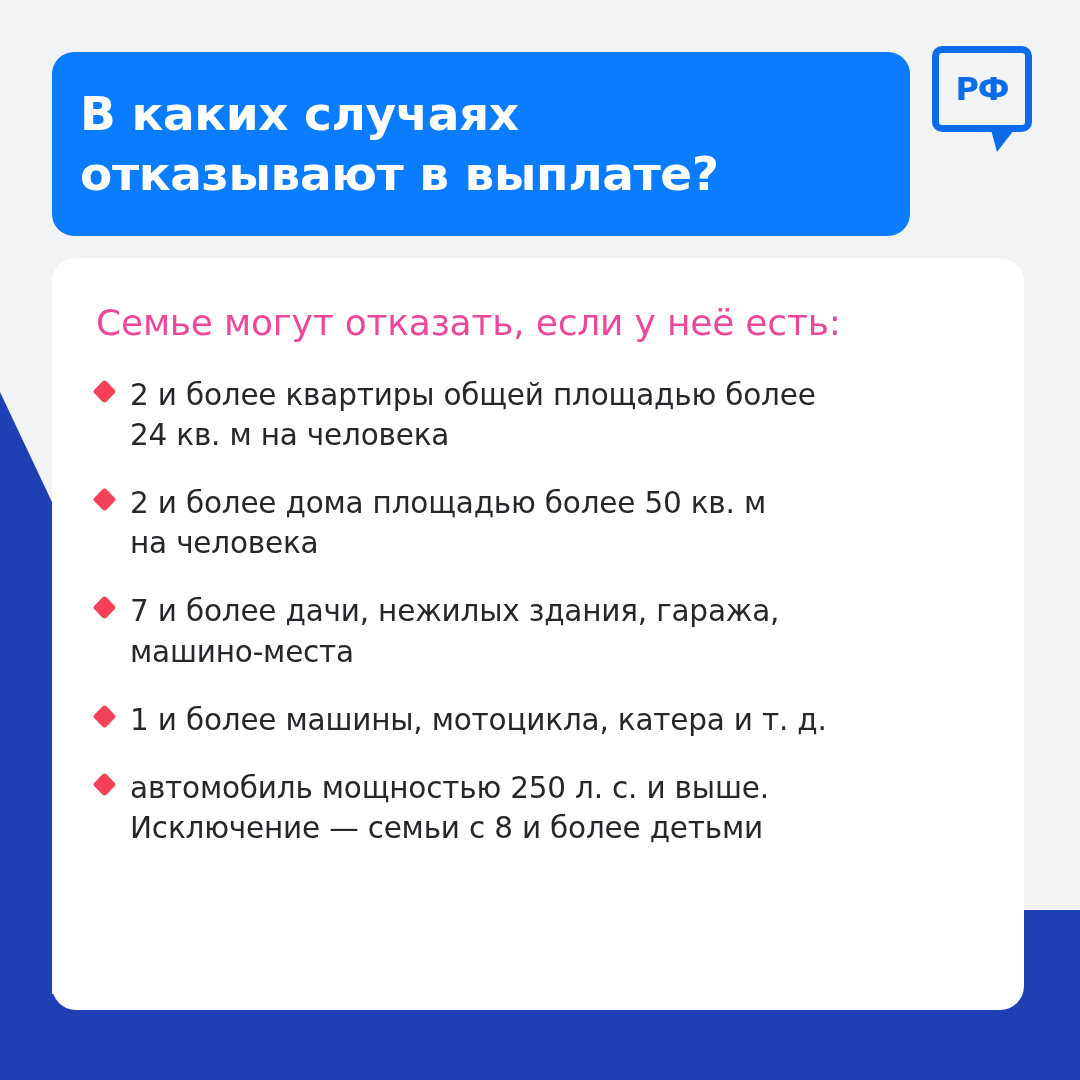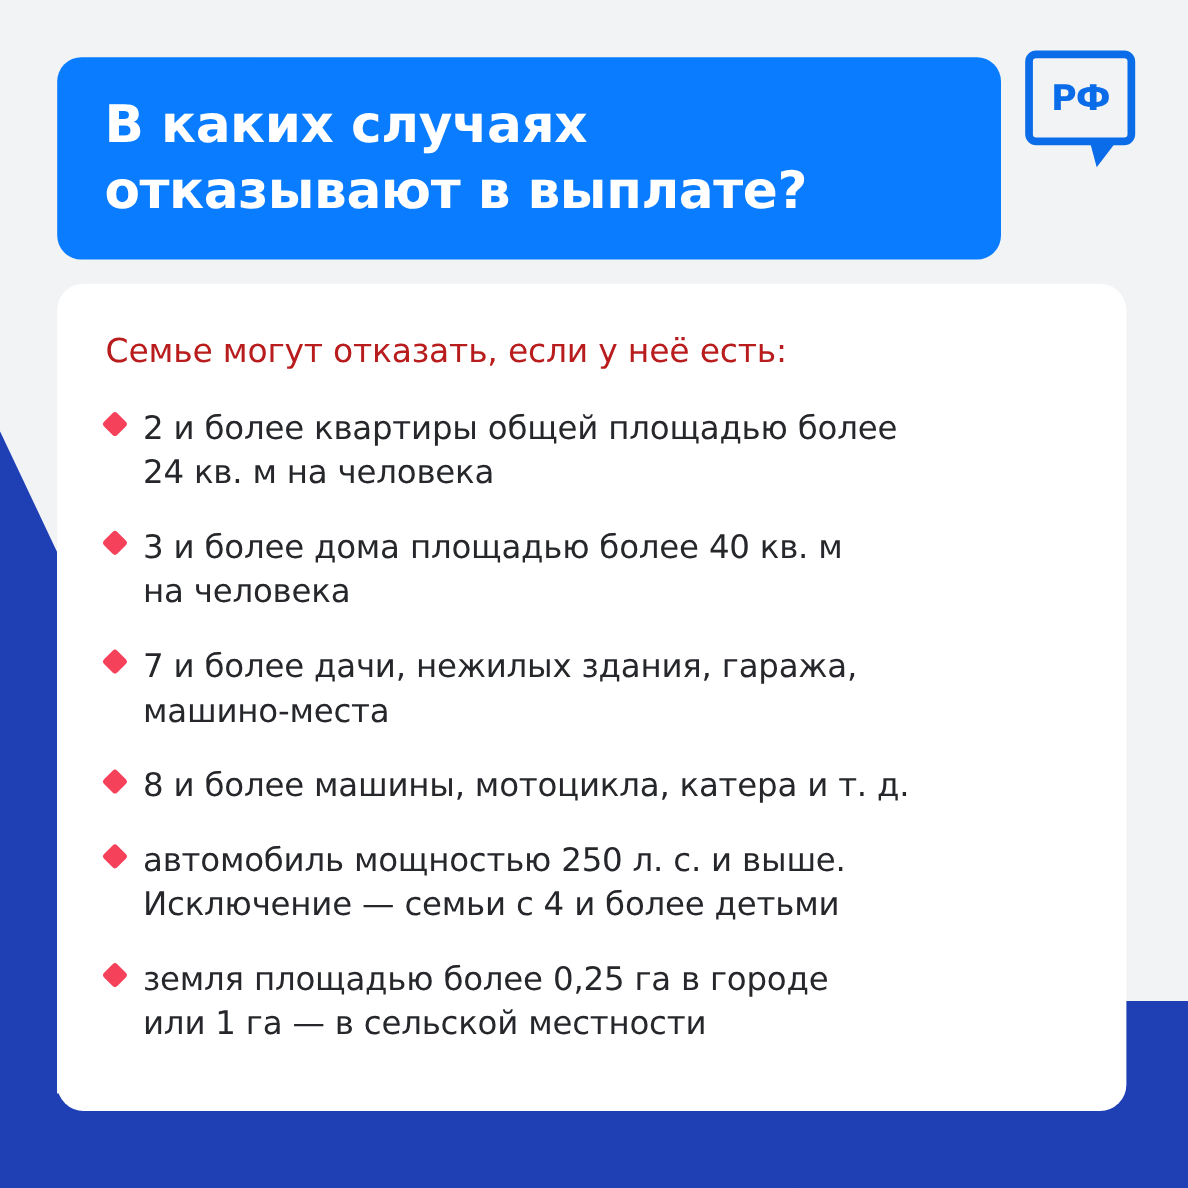--- a/index.html
+++ b/index.html
@@ -57,21 +57,21 @@
     z-index: 2;
     display: flex;
     align-items: center;
   }
   .header-title {
     color: #ffffff;
     font-size: 47px;
     line-height: 1.28;
     font-weight: bold;
     letter-spacing: -0.4px;
-    padding: 0 43px;
+    padding: 0 28px;
     white-space: pre-line;
   }
 
   
   .logo {
     position: absolute;
     right: 48px;
     top: 46px;
     width: 100px;
     height: 108px;
@@ -115,22 +115,22 @@
     top: 258px;
     width: 972px;
     height: 752px;
     background: #ffffff;
     border-radius: 24px;
     z-index: 3;
     padding: 44px 44px 0 44px;
   }
 
   .intro {
-    font-size: 30px;
-    color: #b91c1c;
+    font-size: 36px;
+    color: #ec4899;
     margin-bottom: 16px;
     letter-spacing: -0.2px;
   }
 
   .list {
     list-style: none;
     margin-top: 32px;
   }
   .list-item {
     display: flex;
@@ -185,44 +185,37 @@
       <span class="bullet">
           <span class="diamond"></span>
         </span>
       <span class="item-text">2 и более квартиры общей площадью более
 24 кв. м на человека</span>
     </li>
     <li class="list-item">
       <span class="bullet">
           <span class="diamond"></span>
         </span>
-      <span class="item-text">3 и более дома площадью более 40 кв. м
+      <span class="item-text">2 и более дома площадью более 50 кв. м
 на человека</span>
     </li>
     <li class="list-item">
       <span class="bullet">
           <span class="diamond"></span>
         </span>
       <span class="item-text">7 и более дачи, нежилых здания, гаража,
 машино-места</span>
     </li>
     <li class="list-item">
       <span class="bullet">
           <span class="diamond"></span>
         </span>
-      <span class="item-text">8 и более машины, мотоцикла, катера и т. д.</span>
+      <span class="item-text">1 и более машины, мотоцикла, катера и т. д.</span>
     </li>
     <li class="list-item">
       <span class="bullet">
           <span class="diamond"></span>
         </span>
       <span class="item-text">автомобиль мощностью 250 л. с. и выше.
-Исключение — семьи с 4 и более детьми</span>
-    </li>
-    <li class="list-item">
-      <span class="bullet">
-          <span class="diamond"></span>
-        </span>
-      <span class="item-text">земля площадью более 0,25 га в городе
-или 1 га — в сельской местности</span>
+Исключение — семьи с 8 и более детьми</span>
     </li>
   </ul>
 </div>
 
 </body></html>

